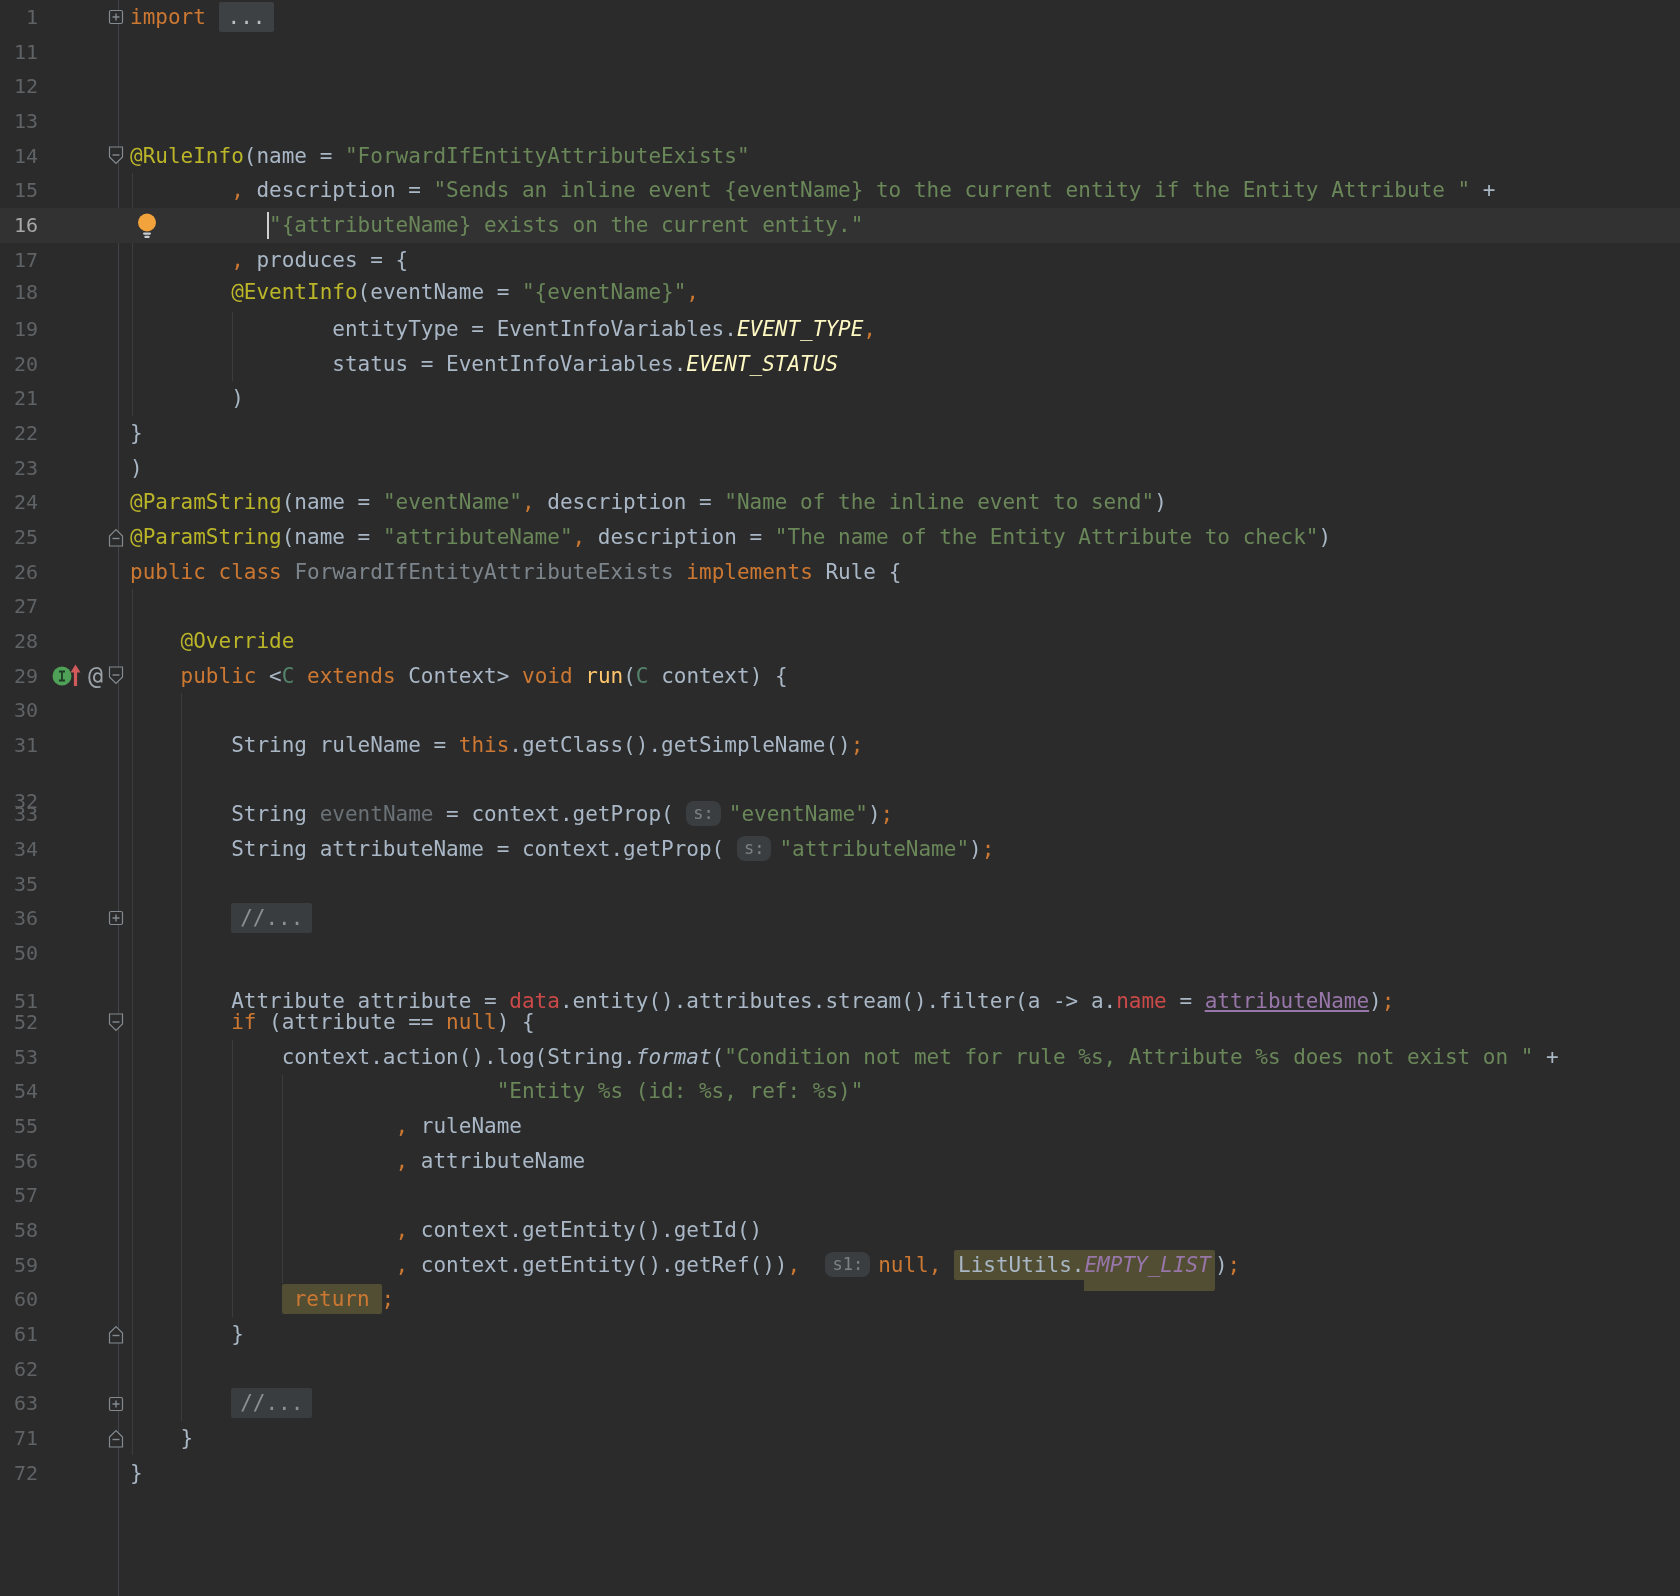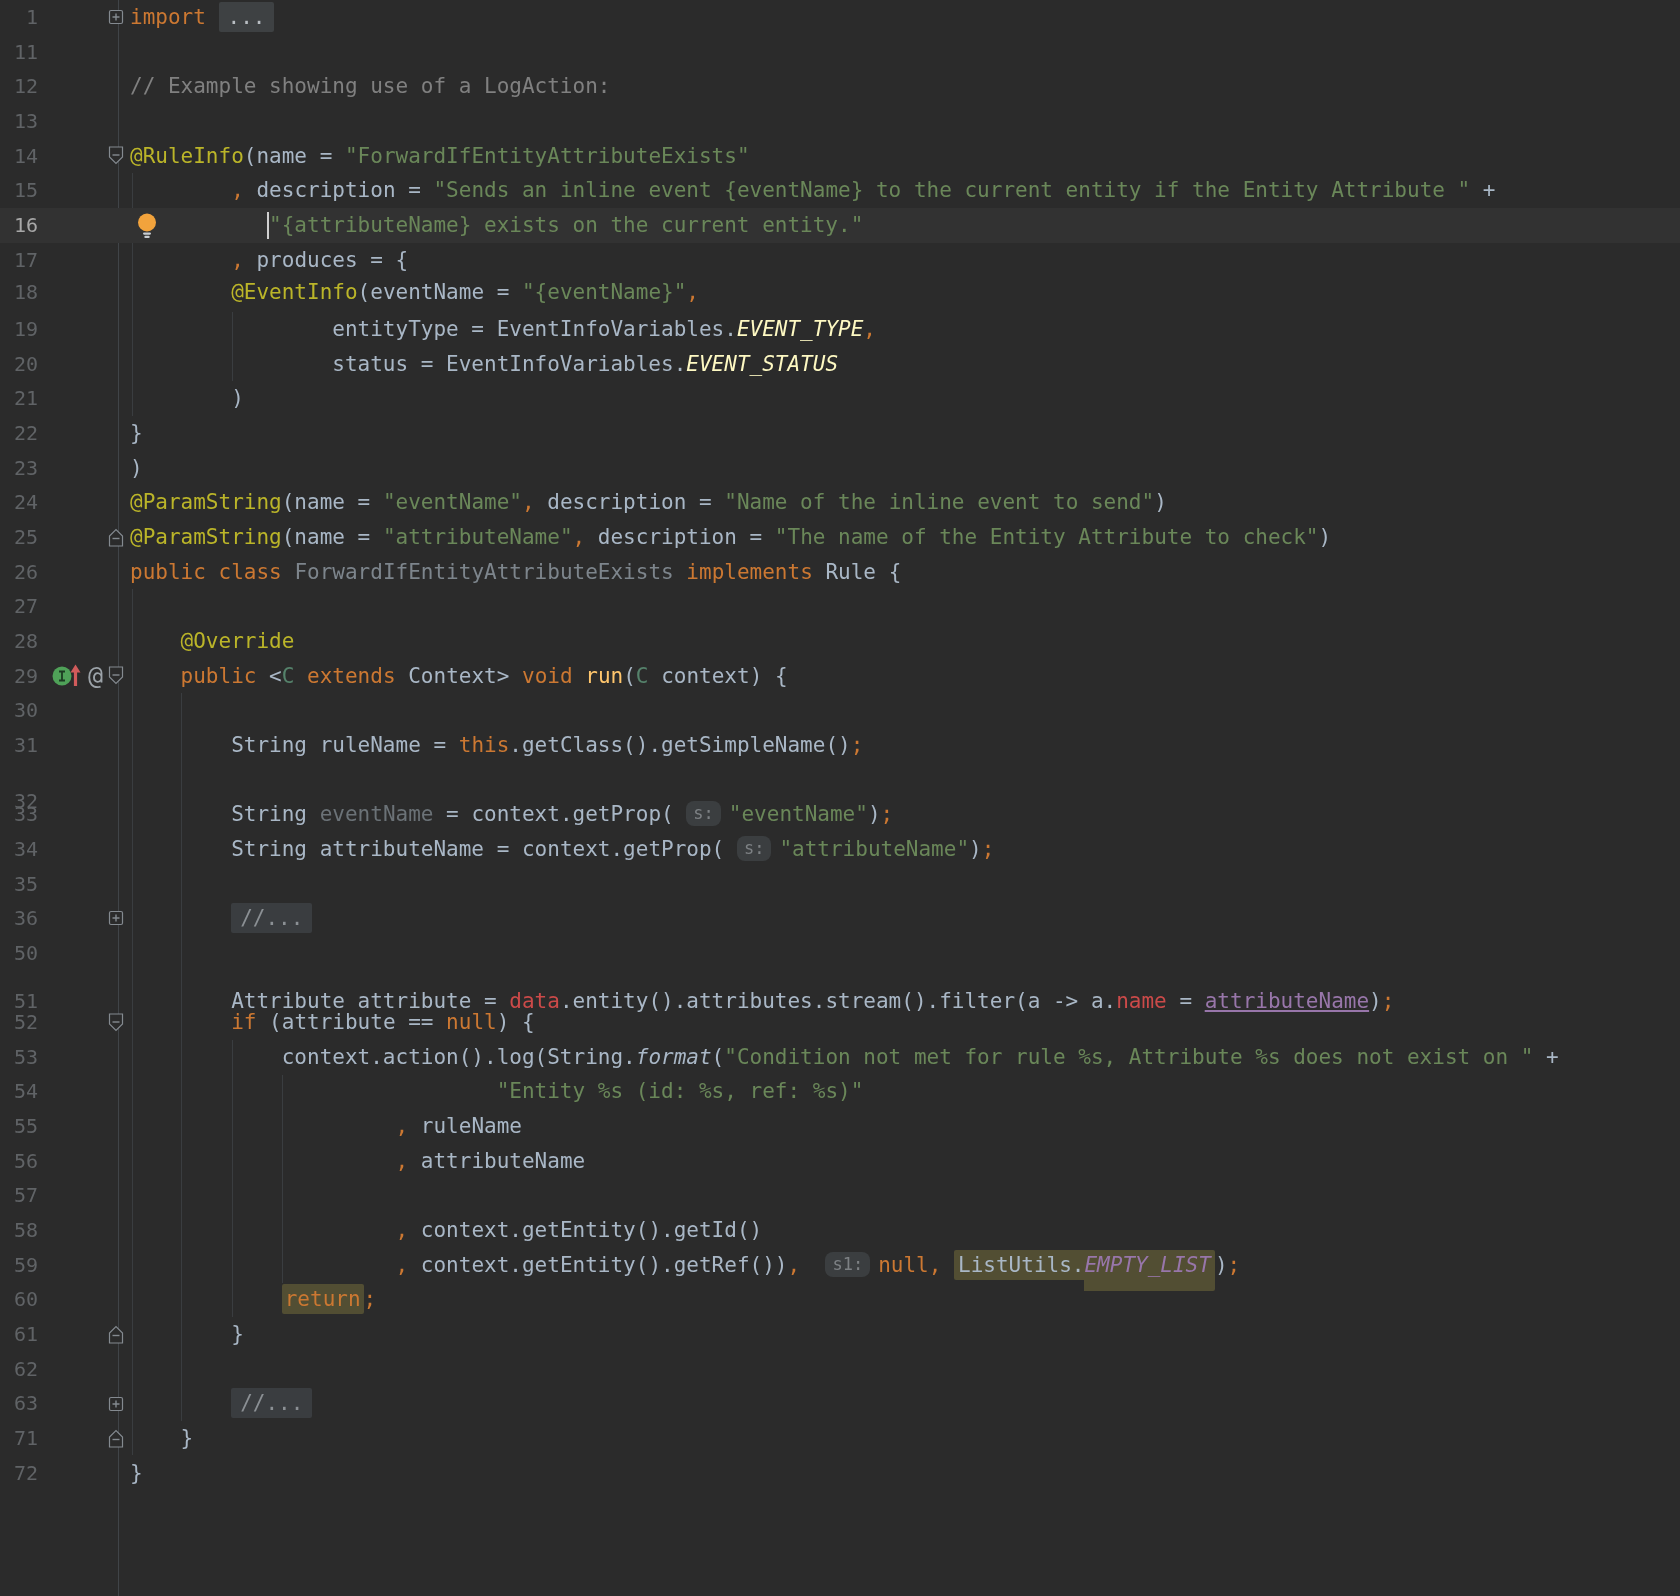--- a/index.html
+++ b/index.html
@@ -29,21 +29,21 @@
   .tk-error{color:#cb4a49;}
   .tk-type-param{color:#55826b;}
   .tk-method-decl{color:#ffc66d;}
   .tk-static-method{color:#a9b7c6;font-style:italic;}
   .tk-unused-var{color:#6b7277;}
   .tk-unused-class{color:#7d858c;}
   .tk-fold-ellipsis{background:#3e4143;color:#b9bec3;padding:3px 9px;border-radius:2px;}
   .tk-fold-comment{background:#3a3d40;color:#8b9094;padding:3px 9px;border-radius:2px;}
   .tk-badge{display:inline-block;background:#3b3e40;color:#7d8184;font-size:17px;line-height:1;
             padding:4px 7px;border-radius:8px;margin-right:8px;position:relative;top:-2px;}
-  .tk-keyword-highlight{color:#cc7832;background:#524e33;padding:3px 3px;border-radius:2px;}
+  .tk-keyword-highlight{color:#cc7832;background:#524e33;padding:3px 12px;border-radius:2px;}
   .tk-plain-highlight{color:#a9b7c6;background:#524e33;padding:3px 0 3px 4px;border-radius:2px 0 0 2px;}
   .tk-constant-highlight{color:#9876aa;font-style:italic;background:#524e33;padding:3px 4px 14px 0;border-radius:0 2px 2px 0;}
 </style>
 </head>
 <body>
 
 <div id="stage">
   <div id="gutter-sep"></div>
 
   <div class="vline" style="left:132px;top:173px;height:243px;"></div>
@@ -64,21 +64,20 @@
           </span>
         </div>
         <div class="code"><span class="tk-keyword">import</span><span class="tk-plain"> </span><span class="tk-fold-ellipsis">...</span></div>
       </div>
       <div class="row" style="top: 34.66px;">
         <div class="lnum">11</div>
         <div class="code"></div>
       </div>
       <div class="row" style="top: 69.32px;">
         <div class="lnum">12</div>
-        <div class="code"><span class="tk-comment">// Example showing use of a LogAction:</span></div>
       </div>
       <div class="row" style="top: 103.98px;">
         <div class="lnum">13</div>
         <div class="code"></div>
       </div>
       <div class="row" style="top: 138.64px;">
         <div class="lnum">14</div>
         <div class="gicons">
           <span class="gi">
             <svg width="20" height="21" viewBox="0 0 20 21">

